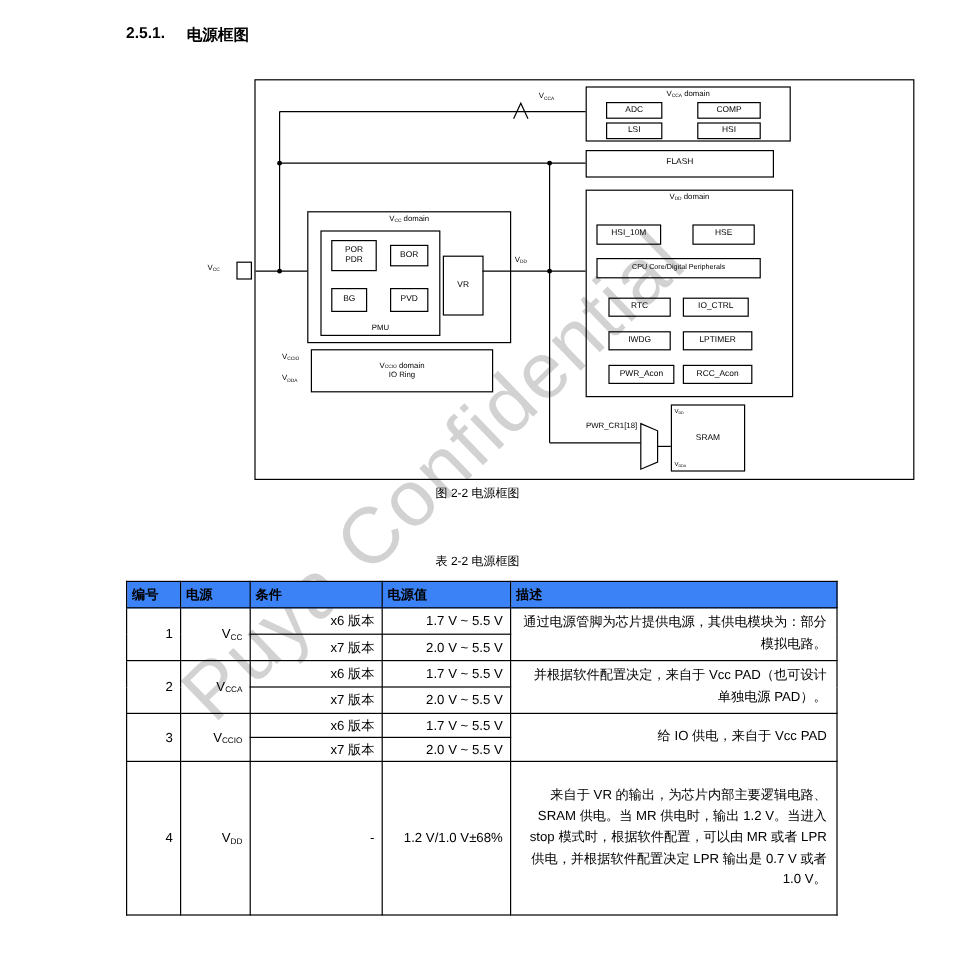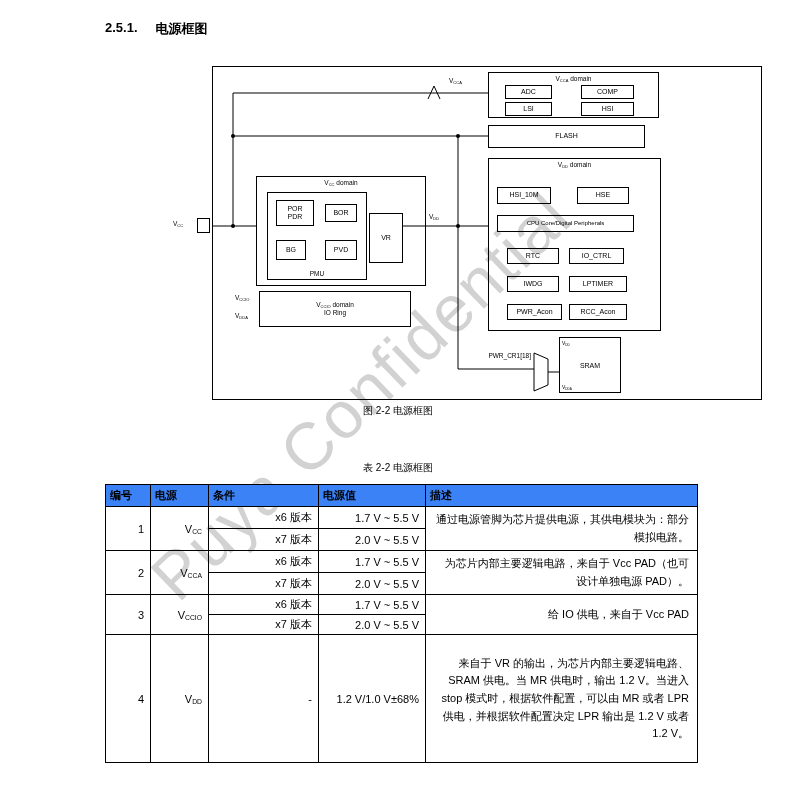--- a/index.html
+++ b/index.html
@@ -193,21 +193,21 @@
             <td class="c">2.0 V ~ 5.5 V</td>
           </tr>
 
           <tr class="sub">
             <td class="c" rowspan="2">2</td>
             <td class="c" rowspan="2">
               <span>V</span><span class="ss">CCA</span>
             </td>
             <td class="c">x6 版本</td>
             <td class="c">1.7 V ~ 5.5 V</td>
-            <td class="desc" rowspan="2">为芯片内部主要逻辑电路，来自于 Vcc PAD（也可设计单独电源 PAD）。</td>
+            <td class="desc" rowspan="2">并根据软件配置决定，来自于 Vcc PAD（也可设计单独电源 PAD）。</td>
           </tr>
           <tr class="sub">
             <td class="c">x7 版本</td>
             <td class="c">2.0 V ~ 5.5 V</td>
           </tr>
 
           <tr class="sub">
             <td class="c" rowspan="2">3</td>
             <td class="c" rowspan="2">
               <span>V</span><span class="ss">CCIO</span>
@@ -221,20 +221,20 @@
             <td class="c">2.0 V ~ 5.5 V</td>
           </tr>
 
           <tr class="big">
             <td class="c">4</td>
             <td class="c">
               <span>V</span><span class="ss">DD</span>
             </td>
             <td class="c">-</td>
             <td class="c">1.2 V/1.0 V±68%</td>
-            <td class="desc">来自于 VR 的输出，为芯片内部主要逻辑电路、SRAM 供电。当 MR 供电时，输出 1.2 V。当进入 stop 模式时，根据软件配置，可以由 MR 或者 LPR 供电，并根据软件配置决定 LPR 输出是 1.2 V 或者 1.2 V。</td>
+            <td class="desc">来自于 VR 的输出，为芯片内部主要逻辑电路、SRAM 供电。当 MR 供电时，输出 1.2 V。当进入 stop 模式时，根据软件配置，可以由 MR 或者 LPR 供电，并根据软件配置决定 LPR 输出是 0.7 V 或者 1.0 V。</td>
           </tr>
         </tbody>
       </table>
     </div>
 
   </div>
 </div>
 
 </body></html>

